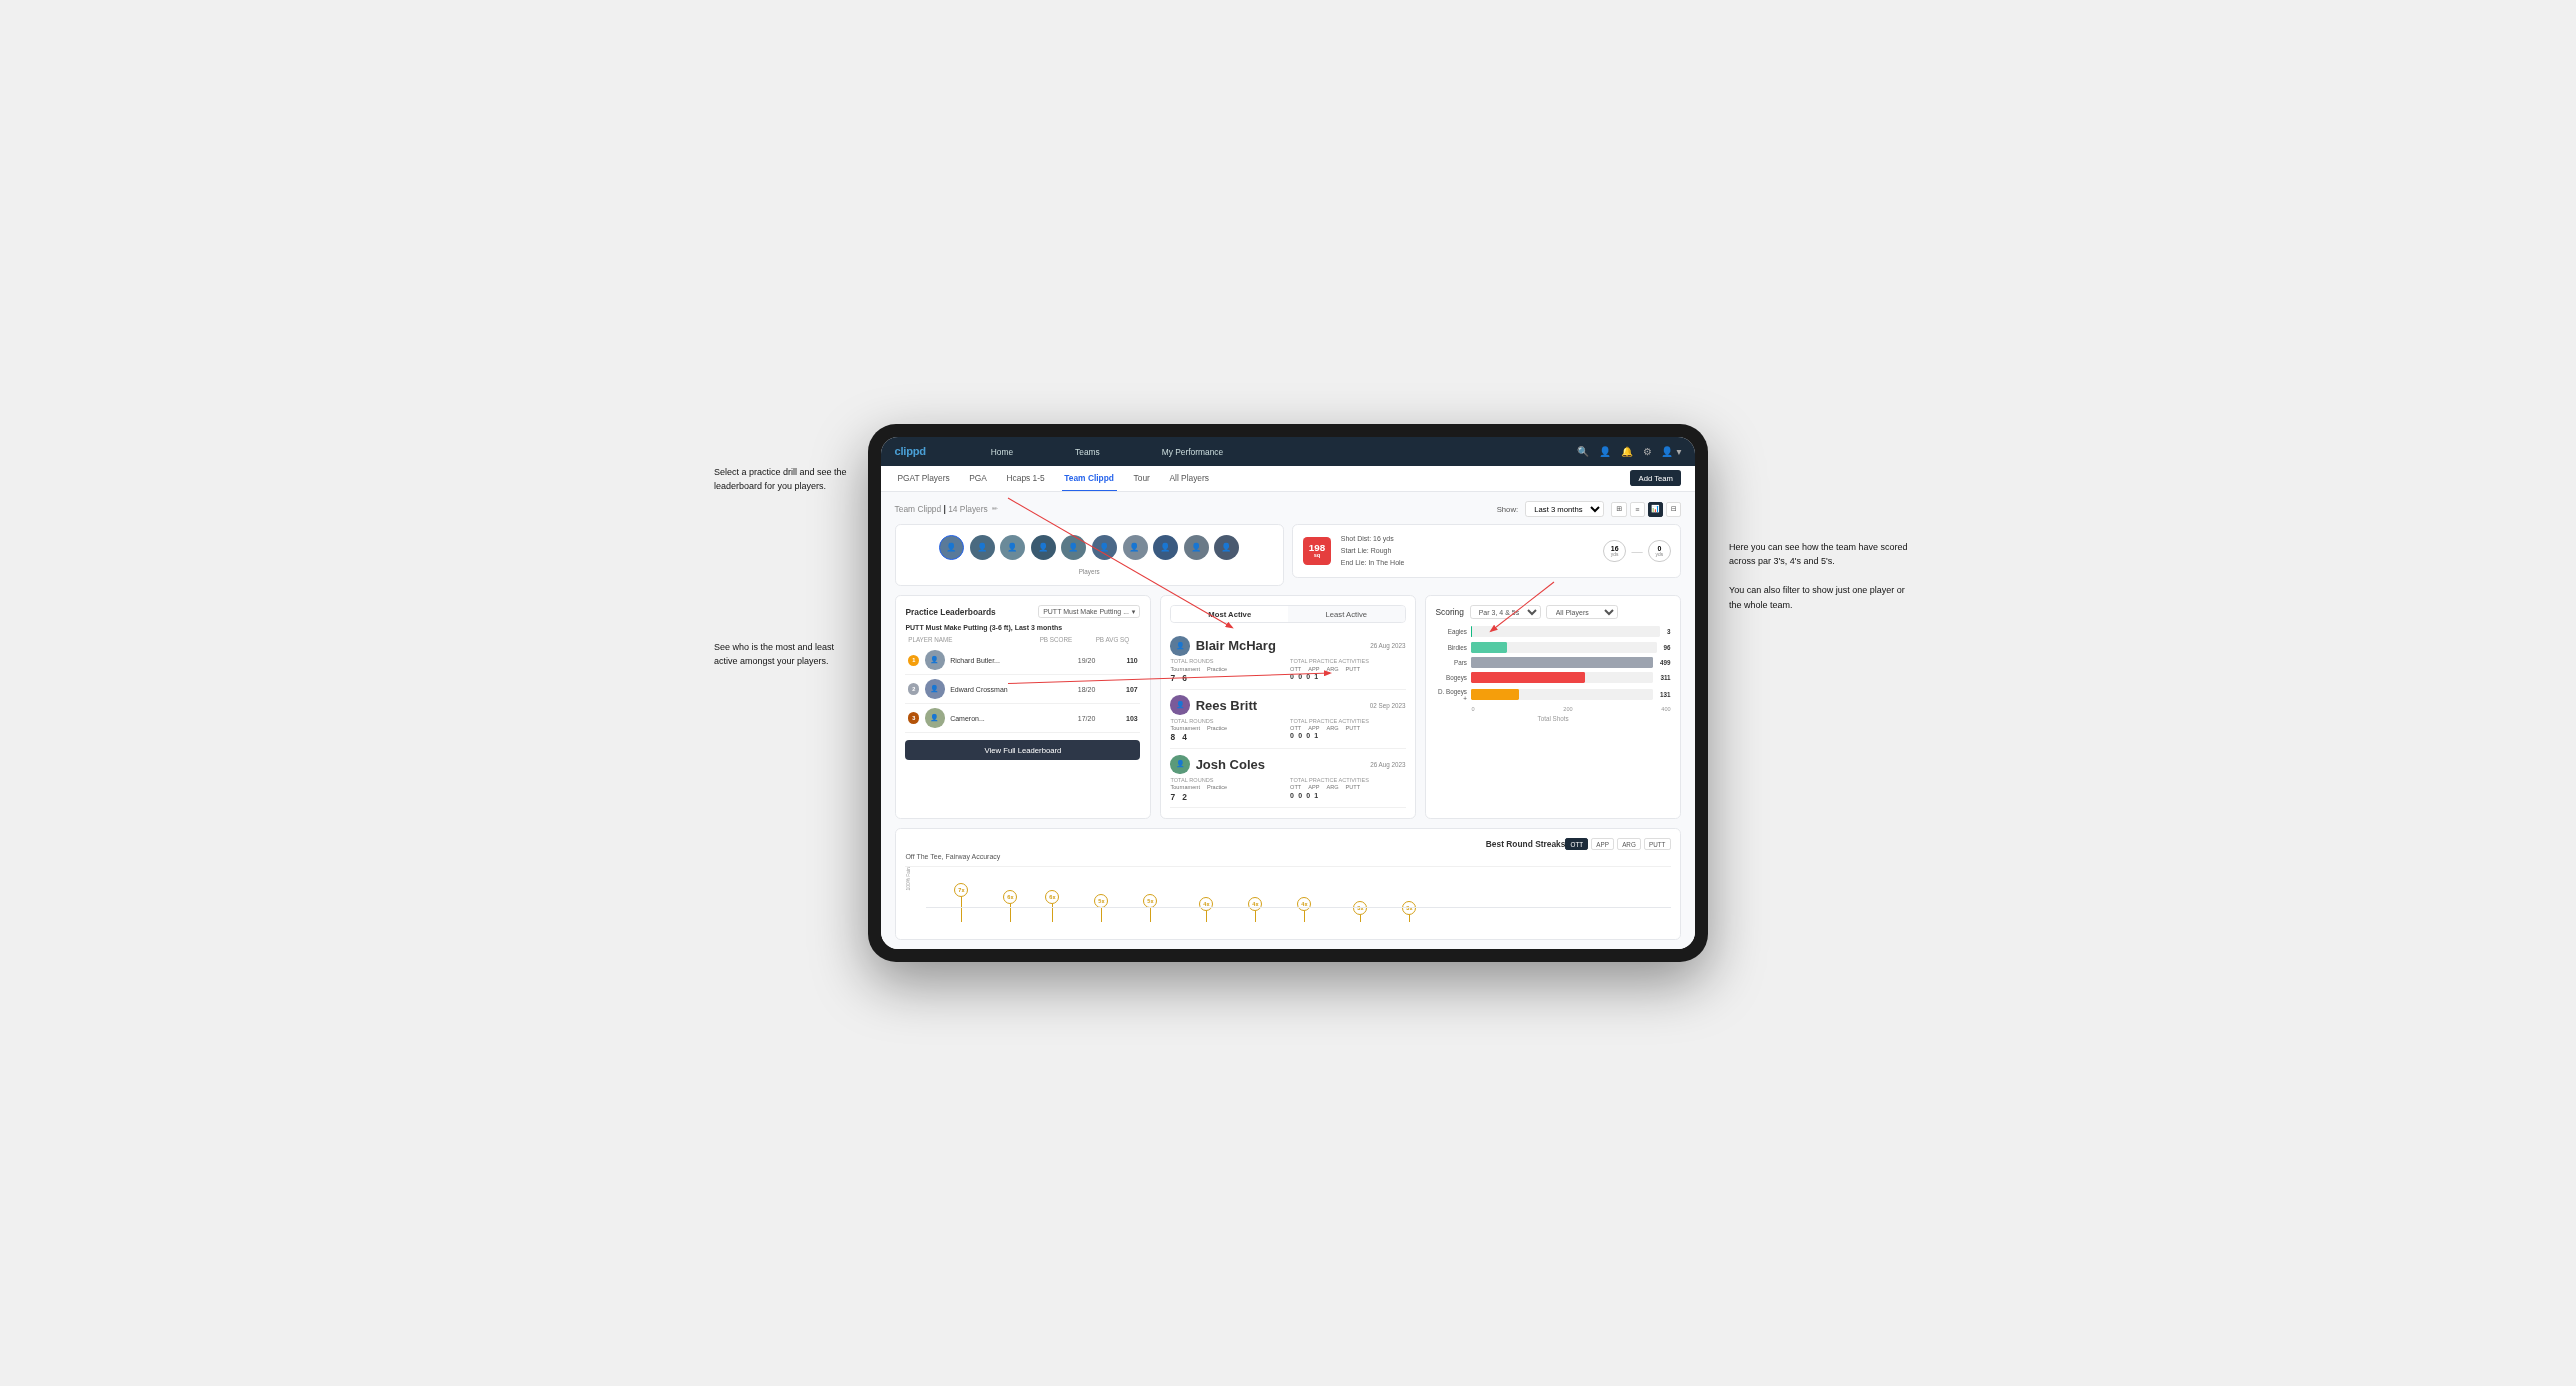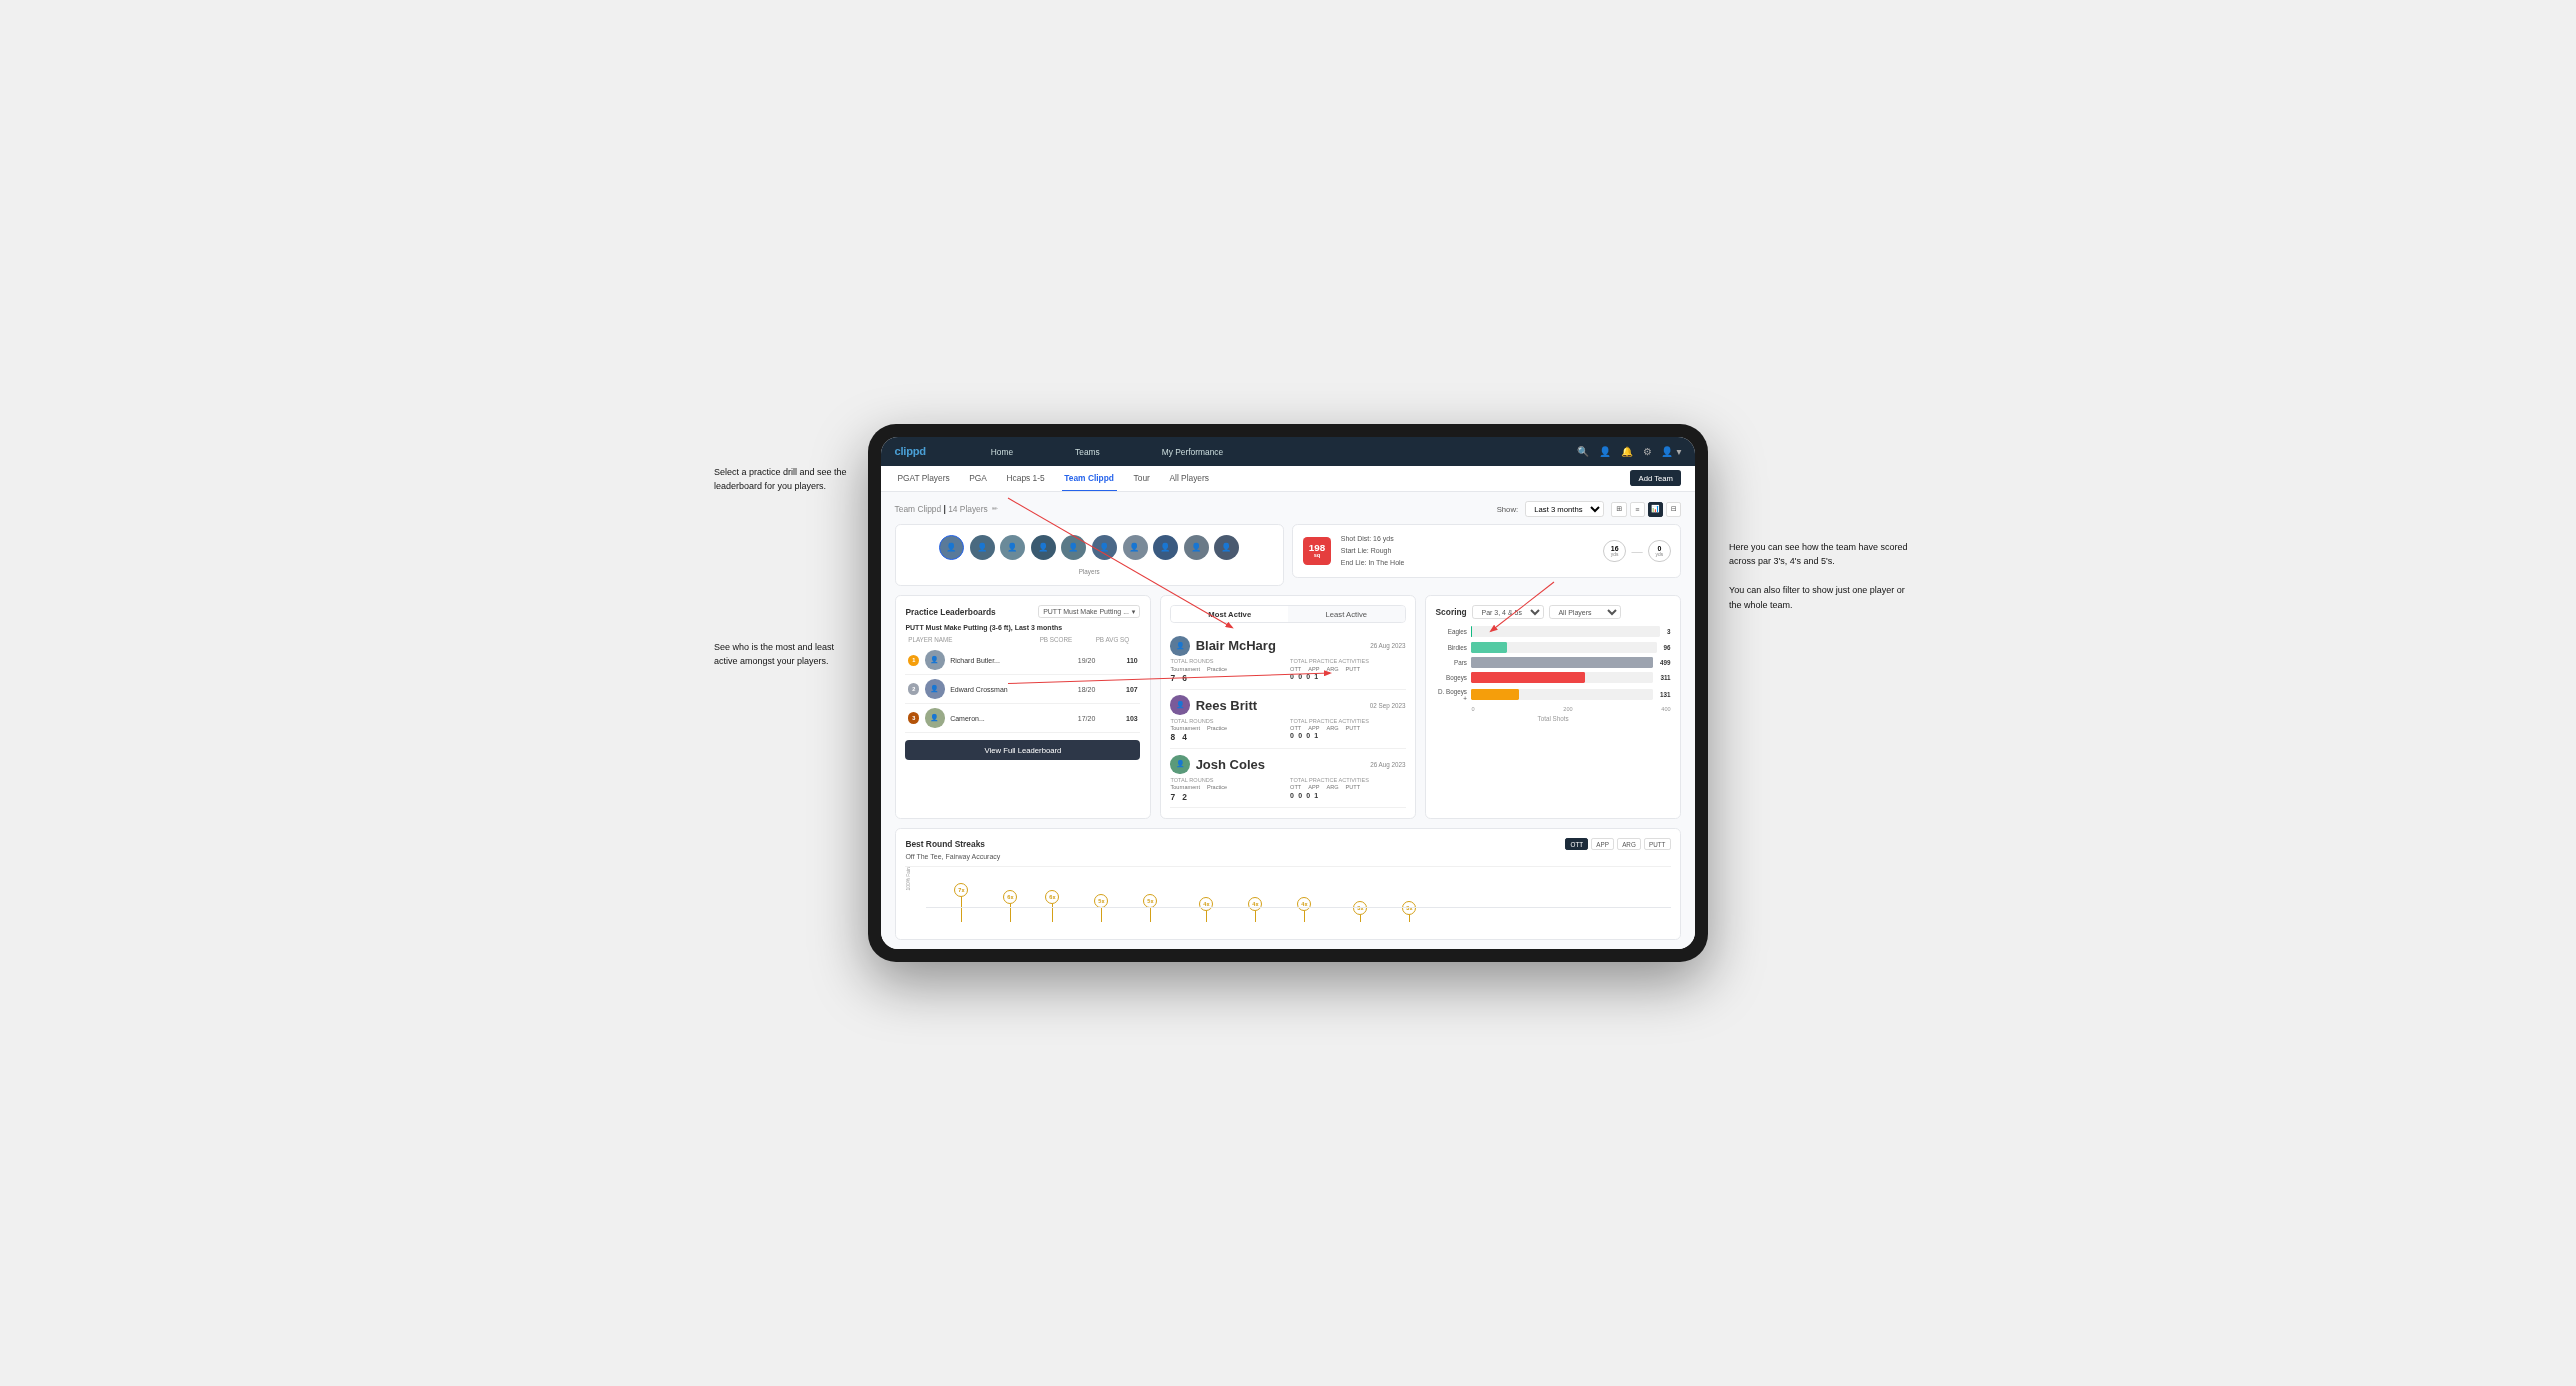--- a/index.html
+++ b/index.html
@@ -435,21 +435,21 @@
     
     .scoring-header {
       display: flex;
       align-items: center;
       gap: 5.6px;
       margin-bottom: 7px;
       flex-wrap: wrap;
     }
     .scoring-title {
       font-size: 8.4px;
-      font-weight: 700;
+      font-weight: 400;
       color: #333;
     }
     .scoring-filter {
       font-size: 7px;
       border: 0.7px solid #ddd;
       border-radius: 2.8px;
       padding: 1.4px 4.2px;
       background: #fff;
       color: #555;
       cursor: pointer;
@@ -512,21 +512,21 @@
       margin-top: 2.8px;
     }
 
     
     .streaks-section {
       margin-top: 8.4px;
     }
     .streaks-header {
       display: flex;
       align-items: center;
-      justify-content: space-between;
+      justify-content: flex-end;
       margin-bottom: 3px;
     }
     .streaks-title {
       font-size: 8.4px;
       font-weight: 600;
       color: #333;
     }
     .streaks-btns {
       display: flex;
       gap: 2.8px;

